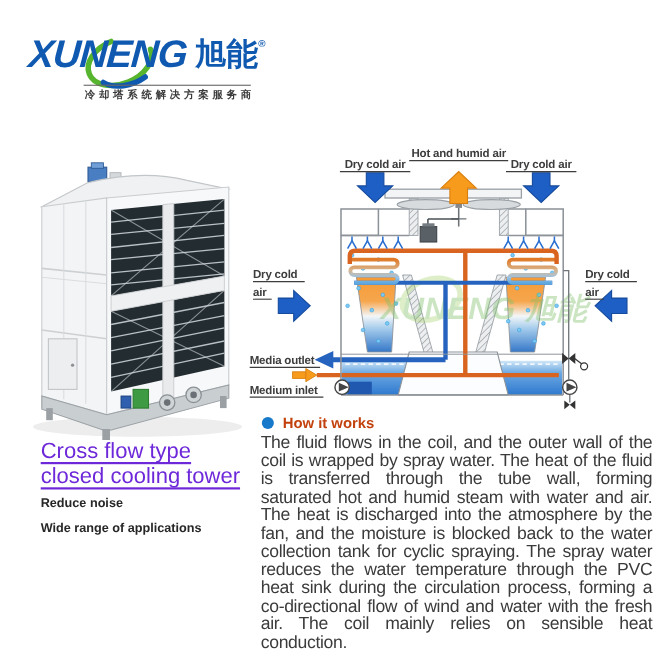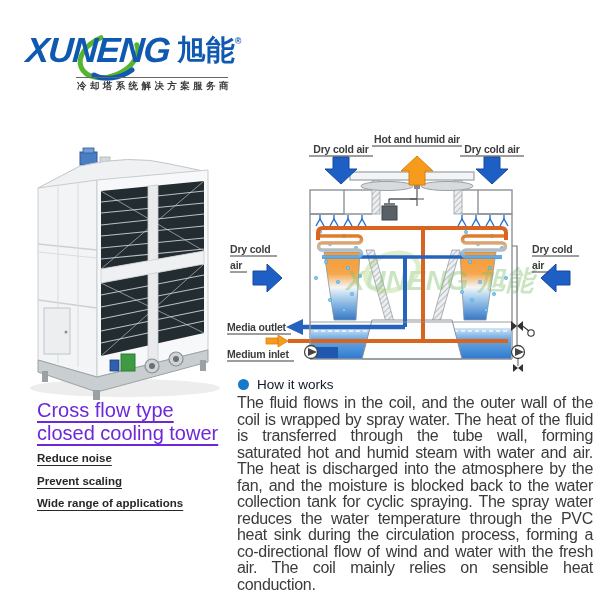--- a/index.html
+++ b/index.html
@@ -24,26 +24,26 @@
     position:absolute;left:51px;top:58px;font-size:9.5px;color:#3a3a3a;
     letter-spacing:3.4px;font-weight:bold;white-space:nowrap;
   }
   .logo-swoosh{position:absolute;left:28px;top:-4px;pointer-events:none;}
   
   .product-title{position:absolute;left:37px;top:399px;color:#6d28d9;font-size:20px;line-height:23px;}
   .product-title span{text-decoration:underline;text-underline-offset:4px;text-decoration-thickness:1.5px;}
   .feature-list{position:absolute;left:37px;top:452px;}
   .feature-item{
     font-size:11.5px;font-weight:bold;color:#272727;height:22.5px;
-    text-decoration:underline;text-underline-offset:3px;
+    text-underline-offset:3px;
   }
   
   .hiw-head{position:absolute;left:238px;top:377px;display:flex;align-items:center;}
   .hiw-dot{width:11px;height:11px;border-radius:50%;background:#1779c9;margin-right:8px;}
-  .hiw-title{font-size:13.5px;font-weight:normal;color:#0f172a;}
+  .hiw-title{font-size:13.5px;font-weight:bold;color:#c2410c;}
   .hiw-body{
     position:absolute;left:237px;top:395px;width:356px;margin:0;
     font-size:16px;font-weight:normal;letter-spacing:-0.3px;line-height:16.5px;
     color:#3b3b3b;text-align:justify;
   }
   svg{position:absolute;}
   .dlabel{font-size:10.5px;font-weight:bold;fill:#3d3d3d;letter-spacing:-0.2px;}
 </style>
 </head>
 <body>
@@ -299,21 +299,20 @@
   <text class="dlabel" x="227" y="358">Medium inlet</text>
   <line x1="227" y1="361" x2="294" y2="361" stroke="#3d3d3d" stroke-width="1"></line>
 </svg>
 
 <div class="product-title">
   <div><span>Cross flow type</span></div>
   <div><span>closed cooling tower</span></div>
 </div>
 <div class="feature-list">
   <div class="feature-item">Reduce noise</div>
-  <div class="feature-item">Prevent scaling</div>
   <div class="feature-item">Wide range of applications</div>
 </div>
 
 <div class="hiw-head">
   <div class="hiw-dot"></div>
   <div class="hiw-title">How it works</div>
 </div>
 <p class="hiw-body">The fluid flows in the coil, and the outer wall of the coil is wrapped by spray water. The heat of the fluid is transferred through the tube wall, forming saturated hot and humid steam with water and air. The heat is discharged into the atmosphere by the fan, and the moisture is blocked back to the water collection tank for cyclic spraying. The spray water reduces the water temperature through the PVC heat sink during the circulation process, forming a co-directional flow of wind and water with the fresh air. The coil mainly relies on sensible heat conduction.</p>
 
 </body></html>

